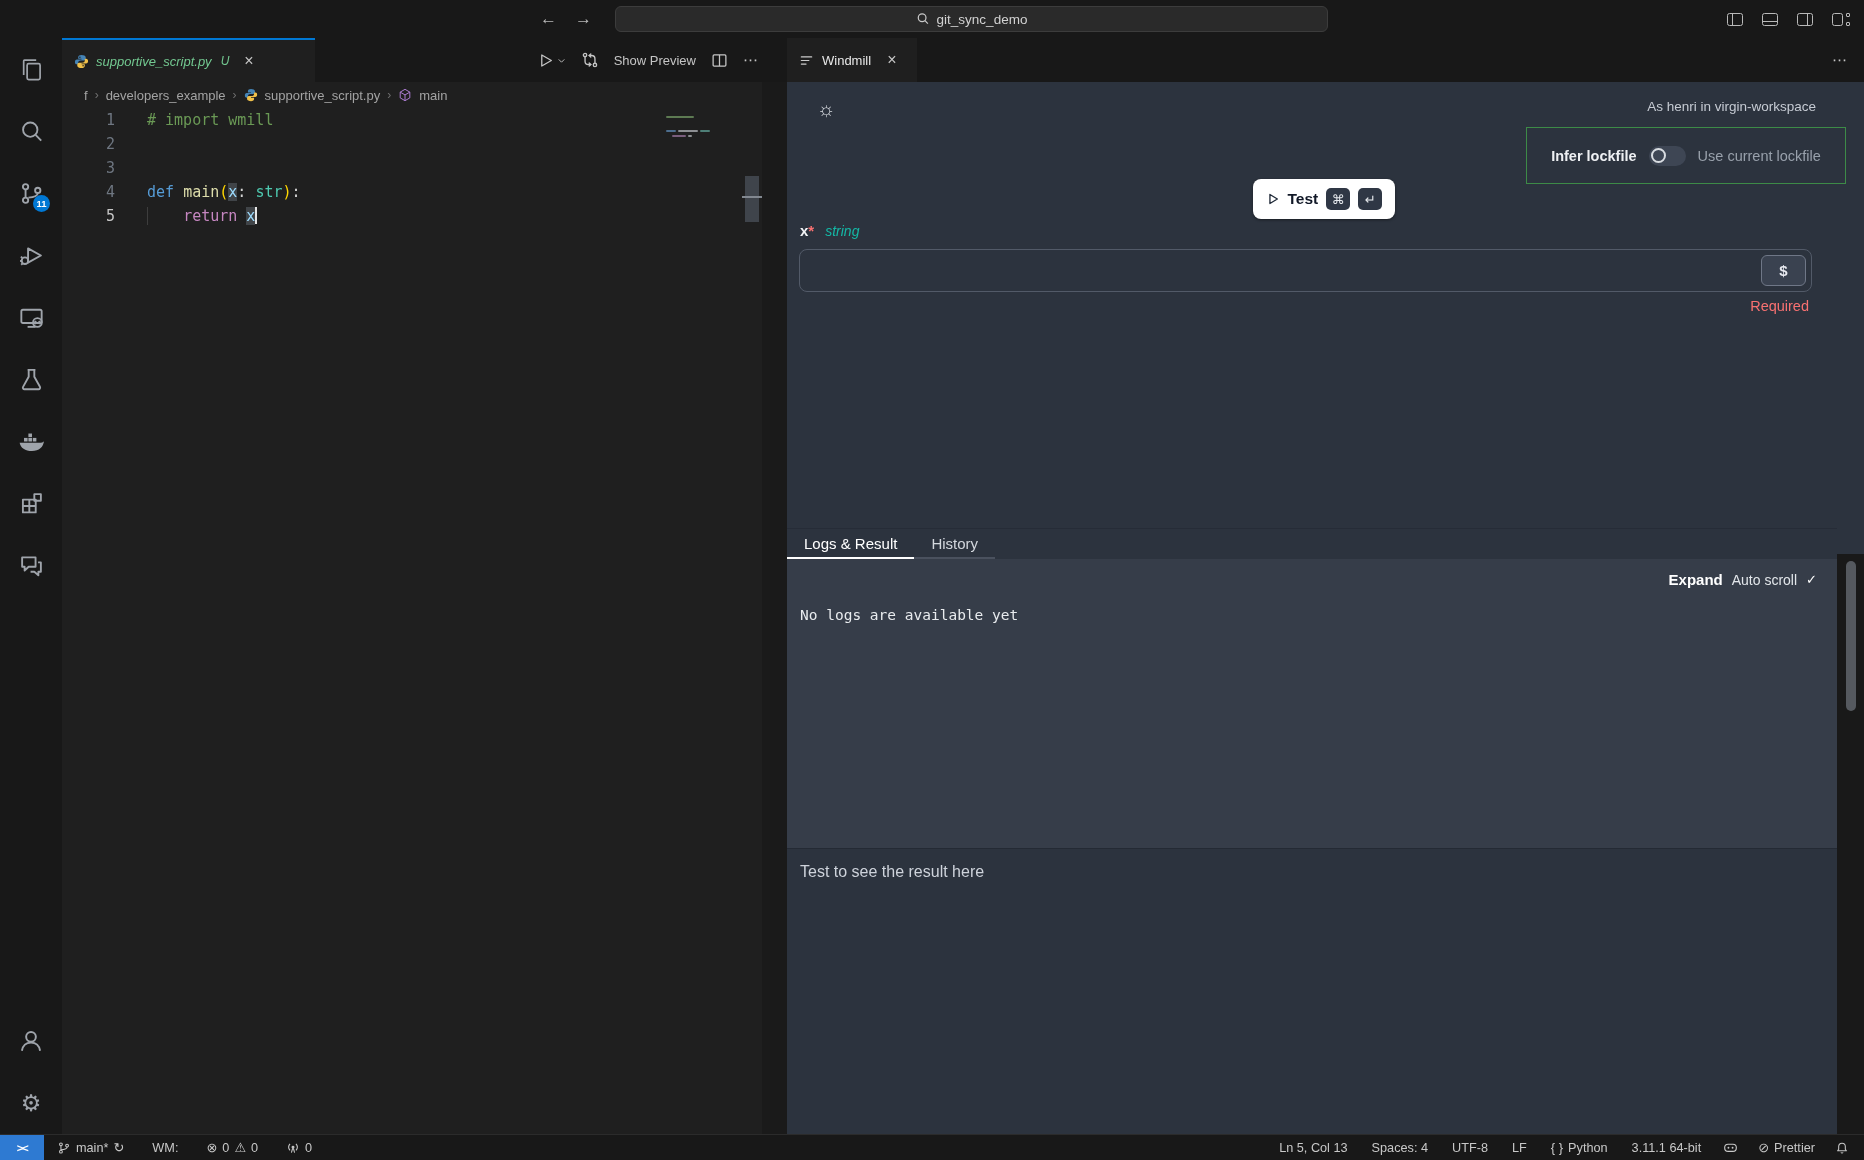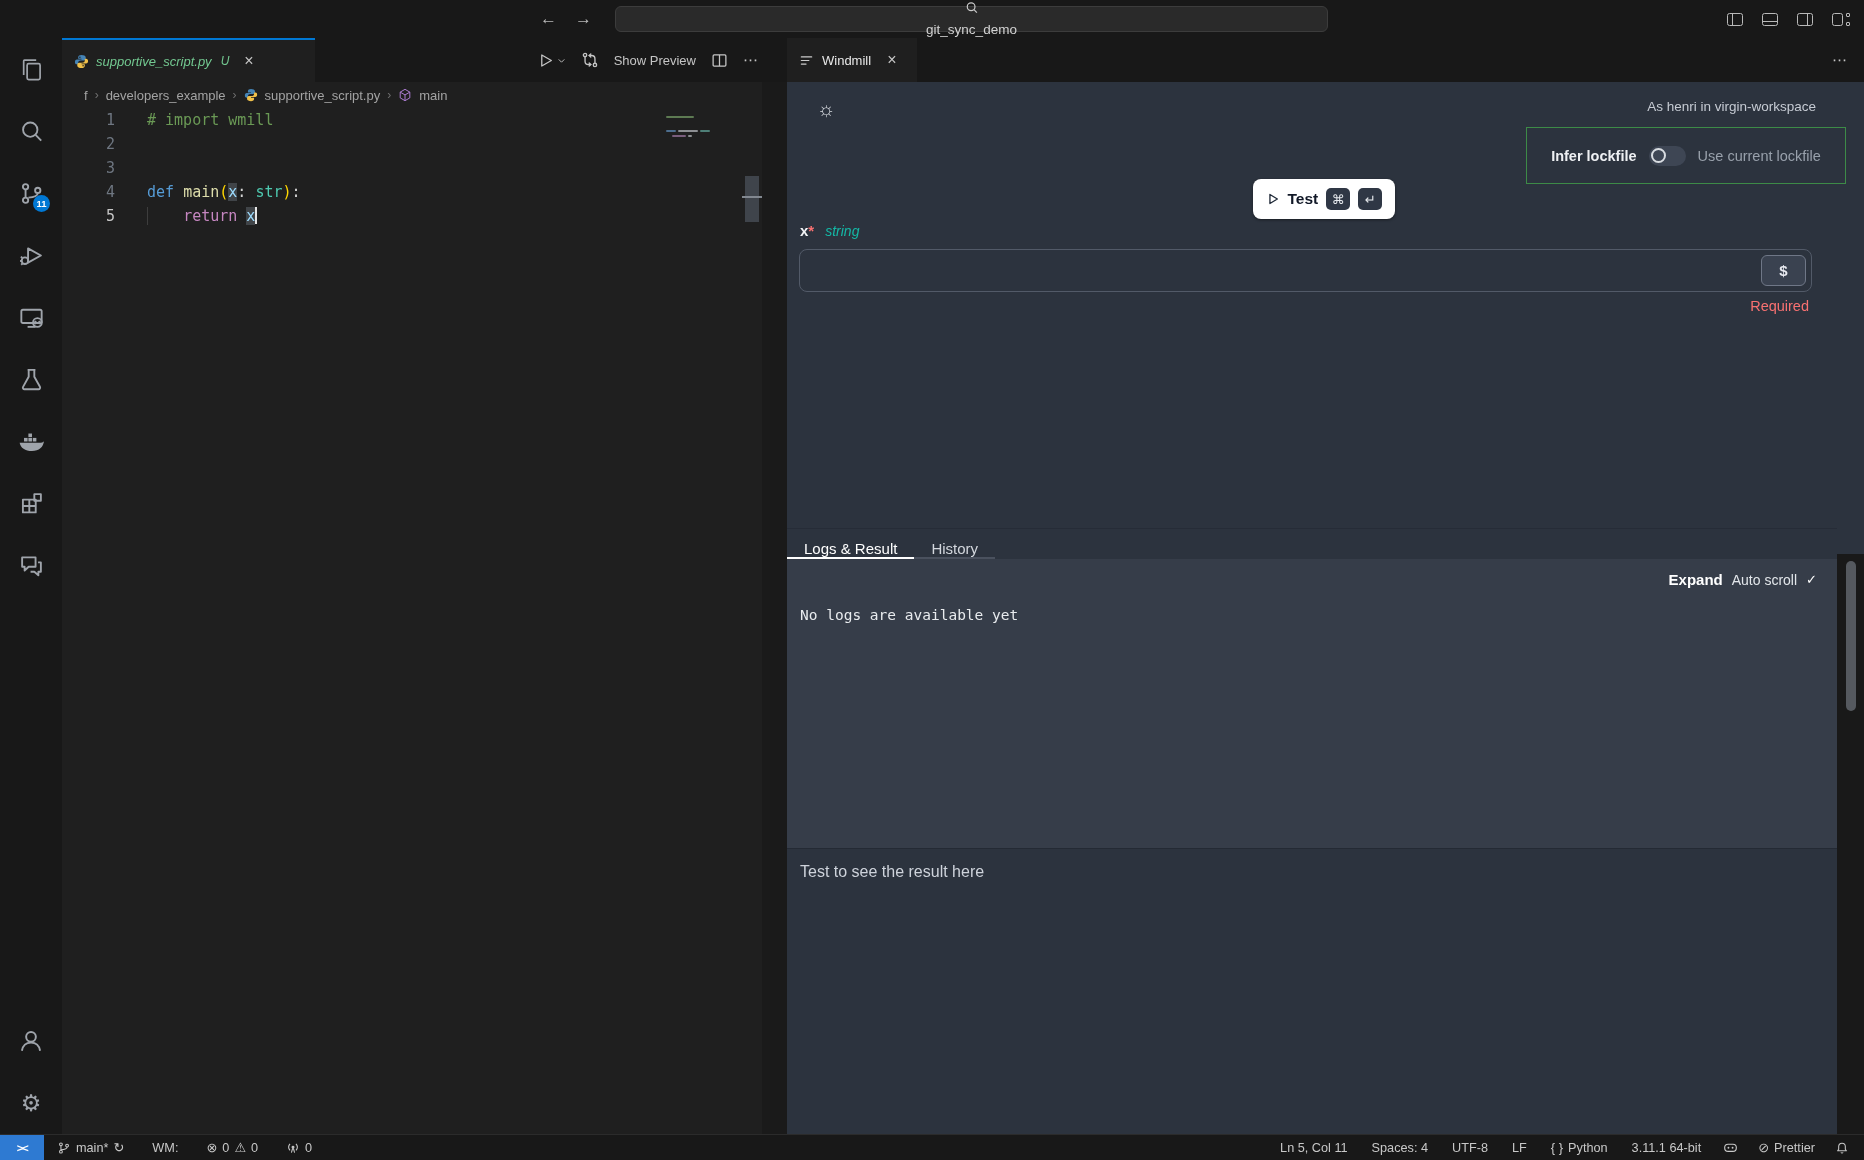--- a/index.html
+++ b/index.html
@@ -4,21 +4,21 @@
 <style>
   * { margin:0; padding:0; box-sizing:border-box; }
   html,body { width:1864px; height:1160px; background:#181818; font-family:"Liberation Sans", sans-serif; }
   .app { position:relative; width:1864px; height:1160px; overflow:hidden; background:#1f1f1f; }
   svg { display:block; }
 
   
   .titlebar { position:absolute; left:0; top:0; width:1864px; height:38px; background:#181818; }
   .nav-arrows { position:absolute; left:540px; top:0; height:38px; display:flex; align-items:center; gap:18px; color:#b9b9b9; font-size:17px; }
   .nav-arrows span { cursor:default; }
-  .search-box { position:absolute; left:615px; top:6px; width:713px; height:26px; background:#2a2a2a; border:1px solid #3c3c3c; border-radius:6px; display:flex; align-items:center; justify-content:center; gap:7px; color:#d2d2d2; font-size:13.5px;flex-direction:column; }
+  .search-box { position:absolute; left:615px; top:6px; width:713px; height:26px; background:#2a2a2a; border:1px solid #3c3c3c; border-radius:6px; display:flex; align-items:center; justify-content:center; gap:7px; color:#d2d2d2; font-size:13.5px; }
   .layout-icons { position:absolute; right:14px; top:0; height:38px; display:flex; align-items:center; gap:19px; color:#b9b9b9; }
   .lay { width:16px; height:13px; border:1.2px solid #b9b9b9; border-radius:2.5px; position:relative; }
   .lay.left::after  { content:""; position:absolute; left:4px; top:0; bottom:0; width:0; border-left:1.2px solid #b9b9b9; }
   .lay.bottom::after{ content:""; position:absolute; left:0; right:0; bottom:3px; height:0; border-top:1.2px solid #b9b9b9; }
   .lay.right::after { content:""; position:absolute; right:4px; top:0; bottom:0; width:0; border-left:1.2px solid #b9b9b9; }
   .lay.custom { border:none; width:18px; }
   .lay.custom i { position:absolute; left:0; top:0; width:11px; height:13px; border:1.2px solid #b9b9b9; border-radius:2.5px; }
   .lay.custom b { position:absolute; right:0; width:4px; height:4px; border:1.1px solid #b9b9b9; border-radius:1px; }
   .lay.custom b.t { top:0; } .lay.custom b.b { bottom:0; }
 
@@ -86,21 +86,21 @@
   .testbtn .tlabel { color:#111827; font-size:15.5px; font-weight:700; }
   .kbd { background:#2f3745; color:#e7eaee; border-radius:5px; font-size:13px; min-width:24px; height:22px; display:flex; align-items:center; justify-content:center; padding:0 4px; }
   .arg-label { position:absolute; left:13px; top:140px; font-size:15px; display:flex; align-items:baseline; }
   .arg-name { color:#f3f4f6; font-weight:700; }
   .arg-star { color:#f87171; font-weight:700; }
   .arg-type { color:#14b8a6; font-style:italic; font-size:14px; margin-left:11px; }
   .arg-input { position:absolute; left:12px; right:52px; top:167px; height:43px; border:1px solid #525a68; border-radius:8px; background:transparent; }
   .arg-input input { position:absolute; inset:0; background:transparent; border:none; outline:none; color:#e5e7eb; font-size:14px; padding:0 56px 0 12px; font-family:"Liberation Sans", sans-serif; }
   .dollar-btn { position:absolute; right:5px; top:5px; bottom:5px; width:45px; background:#3a4250; border:1px solid #6f7787; border-radius:6px; display:flex; align-items:center; justify-content:center; color:#e8eaf0; font-size:15px; font-weight:600; cursor:pointer; }
   .required { position:absolute; right:55px; top:216px; color:#f87171; font-size:14.5px; }
-  .w-tabs { position:absolute; left:0; right:27px; top:446px; height:31px; display:flex; border-top:1px solid #262c37;align-items:flex-end; }
+  .w-tabs { position:absolute; left:0; right:27px; top:446px; height:31px; display:flex; border-top:1px solid #262c37; }
   .wtab { padding:0 17px; display:flex; align-items:center; font-size:15px; border-bottom:2px solid transparent; cursor:pointer; }
   .wtab.active { color:#ffffff; border-bottom-color:#ffffff; }
   .wtab.inactive { color:#d3d7dd; border-bottom-color:#4a515e; }
   .logs { position:absolute; left:0; right:27px; top:477px; height:289px; background:#363d49; }
   .logs-head { position:absolute; right:20px; top:12px; display:flex; align-items:center; gap:9px;margin-left:48px; }
   .logs-expand { color:#ffffff; font-weight:700; font-size:15px; cursor:pointer; }
   .logs-auto { color:#e2e6ea; font-size:14px; }
   .logs-check { color:#ffffff; font-size:13px; }
   .no-logs { position:absolute; left:13px; top:48px; color:#e8ebee; font-family:"DejaVu Sans Mono", monospace; font-size:14.5px; }
   .result { position:absolute; left:0; right:27px; top:766px; bottom:0; border-top:1px solid #242a34; }
@@ -426,21 +426,21 @@
             <path d="M11.4 3.3a5.6 5.6 0 0 1 0 7.4"></path>
             <circle cx="8" cy="7" r="1.1" fill="currentColor"></circle>
             <path d="M7.6 8.3 6.2 13.4M8.4 8.3l1.4 5.1"></path>
           </svg>
       </span>
       <span>0</span>
     </div>
 
     <div class="sb-right">
       <div class="sb-item">
-          <span>Ln 5, Col 11</span>
+          <span>Ln 5, Col 13</span>
         </div>
       <div class="sb-item" style="margin-left:10px;">
           <span>Spaces: 4</span>
         </div>
       <div class="sb-item" style="margin-left:10px;">
           <span>UTF-8</span>
         </div>
       <div class="sb-item" style="margin-left:10px;">
           <span>LF</span>
         </div>

